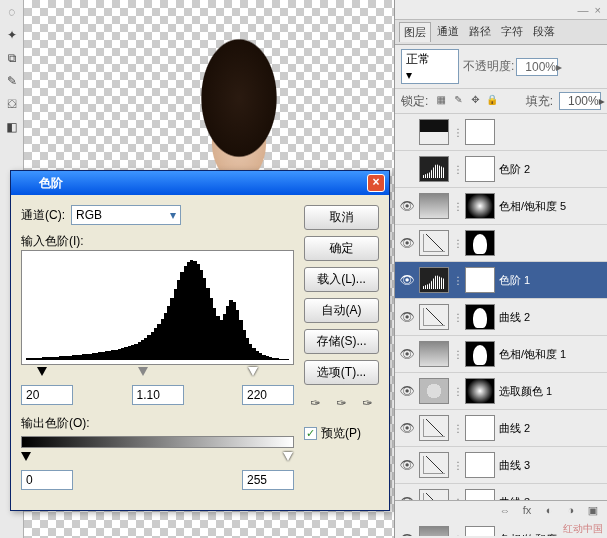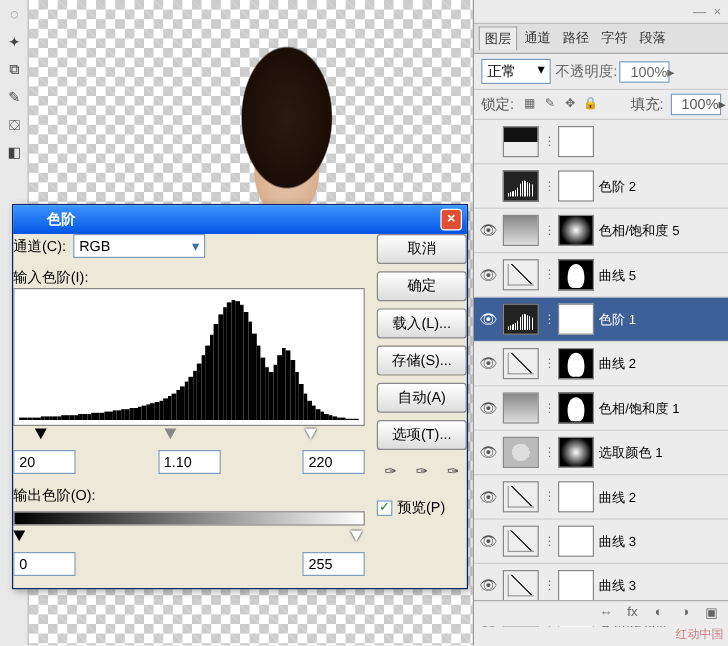--- a/index.html
+++ b/index.html
@@ -13,21 +13,21 @@
   background: radial-gradient(ellipse at 50% 35%, #2a1a10 0%, #1a0e06 35%, transparent 36%),
               radial-gradient(ellipse at 50% 60%, #e8c8b0 0%, #d8b090 25%, transparent 26%); border-radius: 50% 50% 40% 40%/60% 60% 30% 30%; }
 
 .toolbar-left { position: absolute; left: 0; top: 0; width: 24px; height: 538px; background: #e9e9e9; border-right: 1px solid #b0b0b0; }
 .toolbar-left .tool { width: 22px; height: 22px; margin: 1px; display: flex; align-items: center; justify-content: center; color: #444; }
 
 .dialog { position: absolute; left: 10px; top: 170px; width: 380px; background: #ece9d8; border: 1px solid #0a246a; box-shadow: 2px 2px 6px rgba(0,0,0,.3); }
 .dialog-title { height: 24px; background: linear-gradient(#3d95ff,#0054e3); color: #fff; display: flex; align-items: center; padding: 0 4px; font-weight: bold; }
 .dialog-title span { flex: 1; margin-left: 24px; }
 .close-btn { width: 18px; height: 18px; background: #e05030; border: 1px solid #fff; border-radius: 3px; color: #fff; text-align: center; line-height: 14px; font-weight: bold; }
-.dialog-body { display: flex; gap: 10px; }
+.dialog-body { padding: 10px; display: flex; gap: 10px; }
 .dialog-left { flex: 1; }
 .dialog-right { width: 75px; display: flex; flex-direction: column; gap: 6px; }
 .btn { border: 1px solid #888; background: linear-gradient(#fff,#ddd); border-radius: 3px; padding: 3px 4px; text-align: center; white-space: nowrap; }
 .row { display: flex; align-items: center; gap: 6px; margin-bottom: 8px; }
 .combo { border: 1px solid #7f9db9; background: #fff; padding: 2px 4px; width: 110px; display: flex; justify-content: space-between; align-items: center; }
 .combo .arrow { color: #3b6ea5; }
 .histogram-box { border: 1px solid #888; background: #fff; height: 115px; position: relative; padding: 4px; }
 .histogram { position: absolute; left: 4px; right: 4px; bottom: 4px; height: 100px; display: flex; align-items: flex-end; }
 .histogram div { flex: 1; background: #000; }
 .slider-track { position: relative; height: 12px; margin: 2px 0 6px; }
@@ -45,21 +45,21 @@
 .chk-row { display: flex; align-items: center; gap: 4px; margin-top: 8px; }
 .chk { width: 13px; height: 13px; border: 1px solid #7f9db9; background: #fff; color: #2a8a2a; font-size: 11px; text-align: center; line-height: 11px; }
 
 .panel { position: absolute; right: 0; top: 0; width: 213px; height: 538px; background: #ececec; border-left: 1px solid #999; }
 .panel-top { display: flex; justify-content: flex-end; gap: 6px; padding: 2px 6px; border-bottom: 1px solid #bbb; height: 20px; align-items: center; }
 .tiny { color: #888; font-size: 11px; }
 .panel-tabs { display: flex; gap: 2px; padding: 2px 4px; background: #e0e0e0; border-bottom: 1px solid #aaa; }
 .tab { padding: 2px 4px; font-size: 11px; color: #333; }
 .tab.active { background: #ececec; border: 1px solid #aaa; border-bottom: none; }
 .panel-controls { display: flex; padding: 4px 6px; gap: 4px; align-items: center; border-bottom: 1px solid #ccc; }
-.mini-combo { border: 1px solid #7f9db9; background: #fff; padding: 1px 4px; width: 58px; display: flex; justify-content: space-between; font-size: 11px; }
+.mini-combo { border: 1px solid #7f9db9; background: #fff; padding: 1px 4px; width: 58px; display: flex; justify-content: space-between; font-size: 11px; flex-direction: column; }
 .opacity-group { display: flex; align-items: center; gap: 2px; font-size: 11px; color: #666; }
 .pct { border: 1px solid #7f9db9; background: #fff; padding: 1px 8px; width: 42px; display: flex; justify-content: space-between; font-size: 11px; }
 .lock-row { display: flex; padding: 3px 6px; gap: 6px; align-items: center; border-bottom: 1px solid #ccc; font-size: 11px; color: #555; }
 .lock-icons { display: flex; gap: 3px; }
 .lock-icons span { width: 14px; height: 14px; text-align: center; font-size: 10px; color: #666; }
 
 .layers { height: 422px; overflow-y: auto; }
 .layer { display: flex; align-items: center; gap: 4px; padding: 3px 4px; border-bottom: 1px solid #d0d0d0; height: 37px; }
 .layer.selected { background: #3d6099; color: #fff; }
 .vis { width: 16px; height: 16px; display: flex; align-items: center; justify-content: center; color: #555; }
@@ -218,22 +218,22 @@
       </div>
       <div class="num-row">
         <div class="num-input">0</div>
         <div class="num-input">255</div>
       </div>
     </div>
     <div class="dialog-right">
       <div class="btn">取消</div>
       <div class="btn">确定</div>
       <div class="btn">载入(L)...</div>
+      <div class="btn">自动(A)</div>
       <div class="btn">存储(S)...</div>
-      <div class="btn">自动(A)</div>
       <div class="btn">选项(T)...</div>
       <div class="droppers">
         <div class="dropper">✑</div>
         <div class="dropper">✑</div>
         <div class="dropper">✑</div>
       </div>
       <div class="chk-row">
         <div class="chk">✓</div>
         <span>预览(P)</span>
       </div>
@@ -300,21 +300,20 @@
         <div class="thumb adj-hs"></div>
         <span class="link-ic">⋮</span>
         <div class="thumb mask-grad"></div>
         <div class="layer-name">色相/饱和度 5</div>
       </div>
       <div class="layer">
         <div class="vis">👁</div>
         <div class="thumb adj-curves"></div>
         <span class="link-ic">⋮</span>
         <div class="thumb mask-figure"></div>
-        <div class="layer-name">曲线 5</div>
       </div>
       <div class="layer selected">
         <div class="vis">👁</div>
         <div class="thumb adj-levels"></div>
         <span class="link-ic">⋮</span>
         <div class="thumb mask-full"></div>
         <div class="layer-name">色阶 1</div>
       </div>
       <div class="layer">
         <div class="vis">👁</div>

